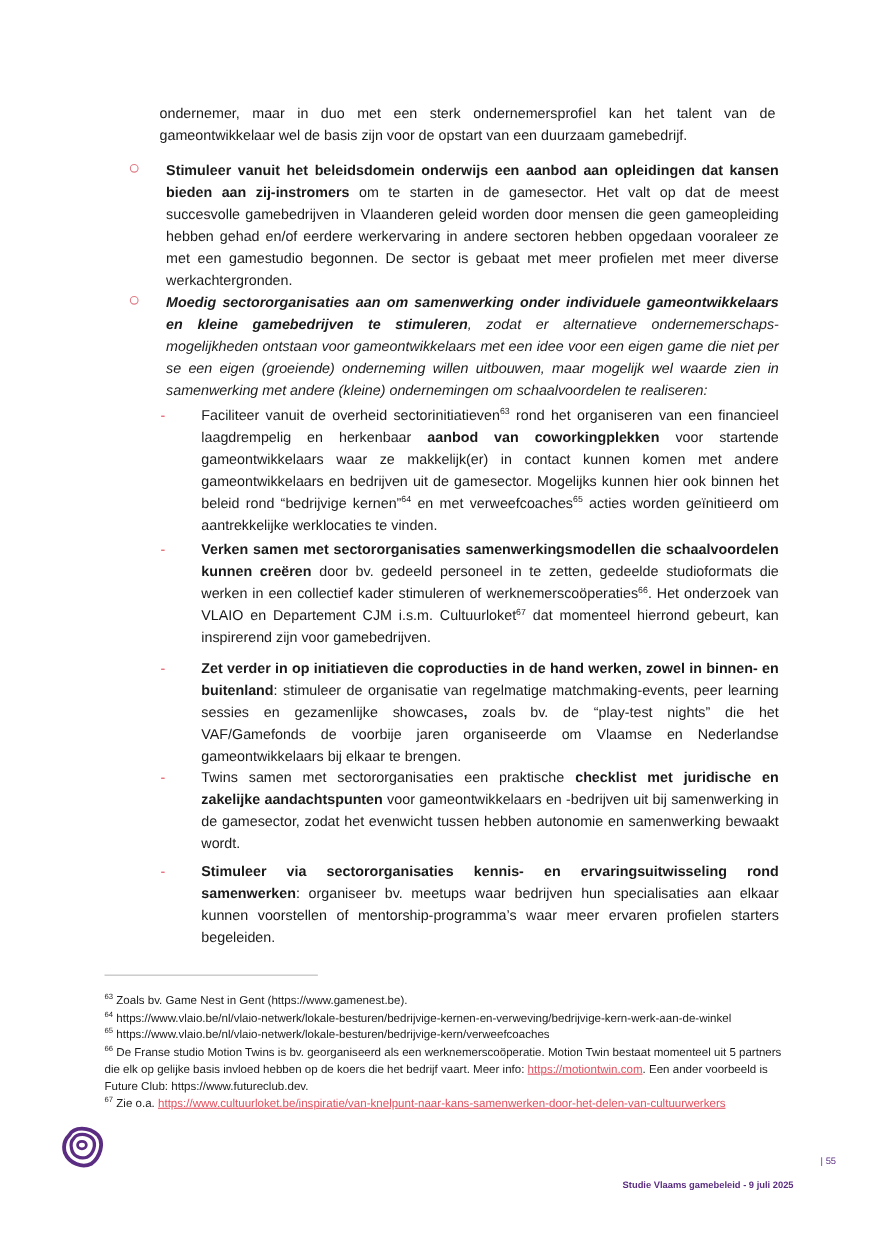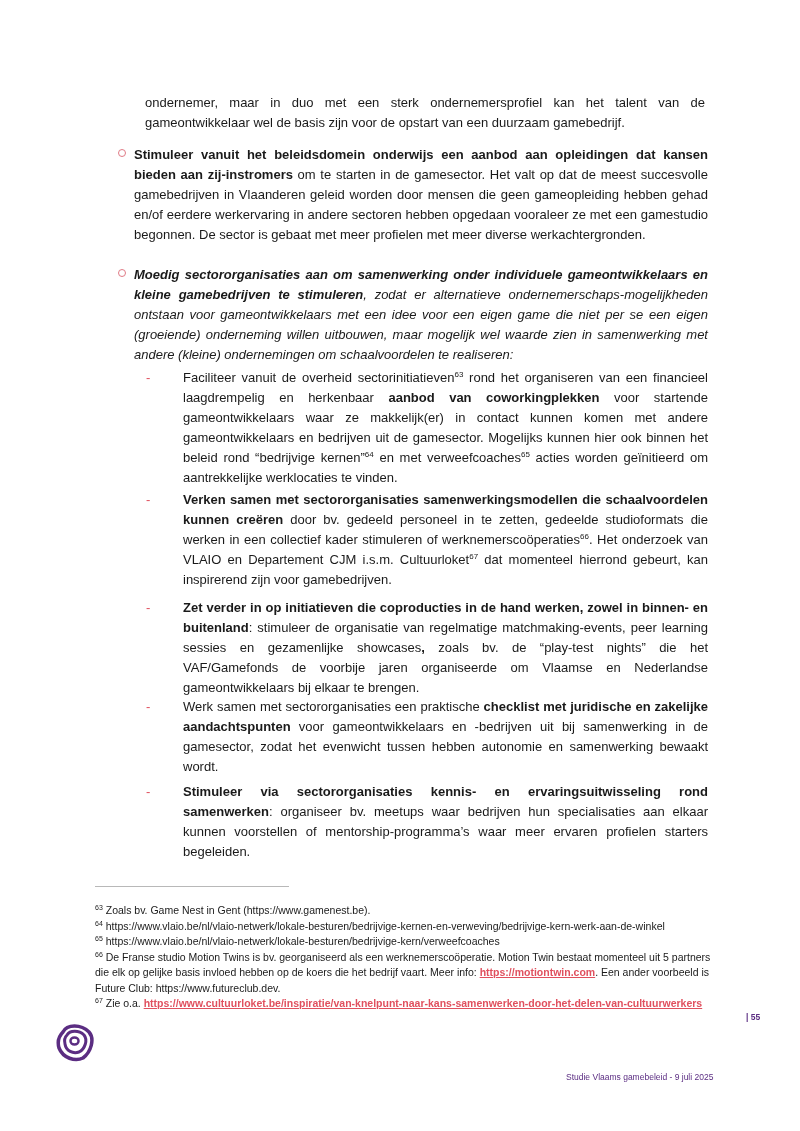--- a/index.html
+++ b/index.html
@@ -4,35 +4,35 @@
   <style>
     html, body { margin: 0; padding: 0; background: #ffffff; }
     body { width: 800px; height: 1131px; position: relative; overflow: hidden;
            font-family: "Liberation Sans", sans-serif; color: #1a1a1a; }
     .page { position: absolute; left: 0; top: 0; width: 764px; height: 1131px; }
     .para { position: absolute; font-size: 13px; line-height: 20px; text-align: justify; }
     .cont { left: 145px; top: 93px; width: 560px; }
     .bullet-item { position: absolute; left: 118px; width: 590px; }
     .bullet-item .marker { position: absolute; left: 0; top: 4px; width: 6px; height: 6px;
                            border: 1px solid #e07b86; border-radius: 50%; }
-    .bullet-item .body { margin-left: 16px; font-size: 13px; line-height: 20px; text-align: justify; }
+    .bullet-item .body { margin-left: 33px; font-size: 13px; line-height: 20px; text-align: justify; }
     .sub-item { position: absolute; left: 146px; width: 562px; }
     .sub-item .marker { position: absolute; left: 0; top: 0; color: #e0505e; font-size: 13px; line-height: 20px; }
     .sub-item .body { margin-left: 37px; font-size: 13px; line-height: 20px; text-align: justify; }
     b { font-weight: bold; }
     sup { font-size: 8px; line-height: 0; vertical-align: super; }
     .fn-rule { position: absolute; left: 95px; top: 886px; width: 194px; height: 1px; background: #b8b8b8; }
     .footnotes { position: absolute; left: 95px; top: 903px; width: 620px; font-size: 10.5px; line-height: 15.5px; }
     .footnotes .fn { margin: 0; }
     .footnotes sup { font-size: 7px; }
     .link { color: #e0505e; }
-    .link.u { text-decoration: underline; font-weight: bold; }
+    .link.u { text-decoration: underline; }
     .logo { position: absolute; left: 55px; top: 1022px; width: 40px; height: 40px; }
-    .footer-title { position: absolute; left: 566px; top: 1072px; font-size: 8.5px; font-weight: normal; color: #5b2d82; }
-    .footer-page { position: absolute; left: 746px; top: 1012px; font-size: 8.5px; font-weight: bold; color: #5b2d82; text-align: center; }
+    .footer-title { position: absolute; left: 566px; top: 1072px; font-size: 8.5px; font-weight: bold; color: #5b2d82; }
+    .footer-page { position: absolute; left: 746px; top: 1050px; font-size: 8.5px; font-weight: normal; color: #5b2d82; text-align: center; }
   </style>
 </head>
 <body>
 
 <div class="page">
 
   <div class="para cont">
     <span>ondernemer, maar in duo met een sterk ondernemersprofiel kan het talent van de gameontwikkelaar wel de basis zijn voor de opstart van een duurzaam gamebedrijf.</span>
   </div>
 
@@ -56,21 +56,21 @@
     <div class="body"><b>Verken samen met sectororganisaties samenwerkingsmodellen die schaalvoordelen kunnen creëren</b><span> door bv. gedeeld personeel in te zetten, gedeelde studioformats die werken in een collectief kader stimuleren of werknemerscoöperaties</span><sup>66</sup><span>. Het onderzoek van VLAIO en Departement CJM i.s.m. Cultuurloket</span><sup>67</sup><span> dat momenteel hierrond gebeurt, kan inspirerend zijn voor gamebedrijven.</span></div>
   </div>
 
   <div class="sub-item" style="top:598px;">
     <span class="marker">-</span>
     <div class="body"><b>Zet verder in op initiatieven die coproducties in de hand werken, zowel in binnen- en buitenland</b><span>: stimuleer de organisatie van regelmatige matchmaking-events, peer learning sessies en gezamenlijke showcases</span><b>,</b><span> zoals bv. de “play-test nights” die het VAF/Gamefonds de voorbije jaren organiseerde om Vlaamse en Nederlandse gameontwikkelaars bij elkaar te brengen.</span></div>
   </div>
 
   <div class="sub-item" style="top:697px;">
     <span class="marker">-</span>
-    <div class="body"><span>Werk samen met sectororganisaties een praktische </span><b>checklist met juridische en zakelijke aandachtspunten</b><span> voor gameontwikkelaars en -bedrijven uit bij samenwerking in de gamesector, zodat het evenwicht tussen hebben autonomie en samenwerking bewaakt wordt.</span></div>
+    <div class="body"><span>Twins samen met sectororganisaties een praktische </span><b>checklist met juridische en zakelijke aandachtspunten</b><span> voor gameontwikkelaars en -bedrijven uit bij samenwerking in de gamesector, zodat het evenwicht tussen hebben autonomie en samenwerking bewaakt wordt.</span></div>
   </div>
 
   <div class="sub-item" style="top:782px;">
     <span class="marker">-</span>
     <div class="body"><b>Stimuleer via sectororganisaties kennis- en ervaringsuitwisseling rond samenwerken</b><span>: organiseer bv. meetups waar bedrijven hun specialisaties aan elkaar kunnen voorstellen of mentorship-programma’s waar meer ervaren profielen starters begeleiden.</span></div>
   </div>
 
   <div class="fn-rule"></div>
 
   <div class="footnotes">

